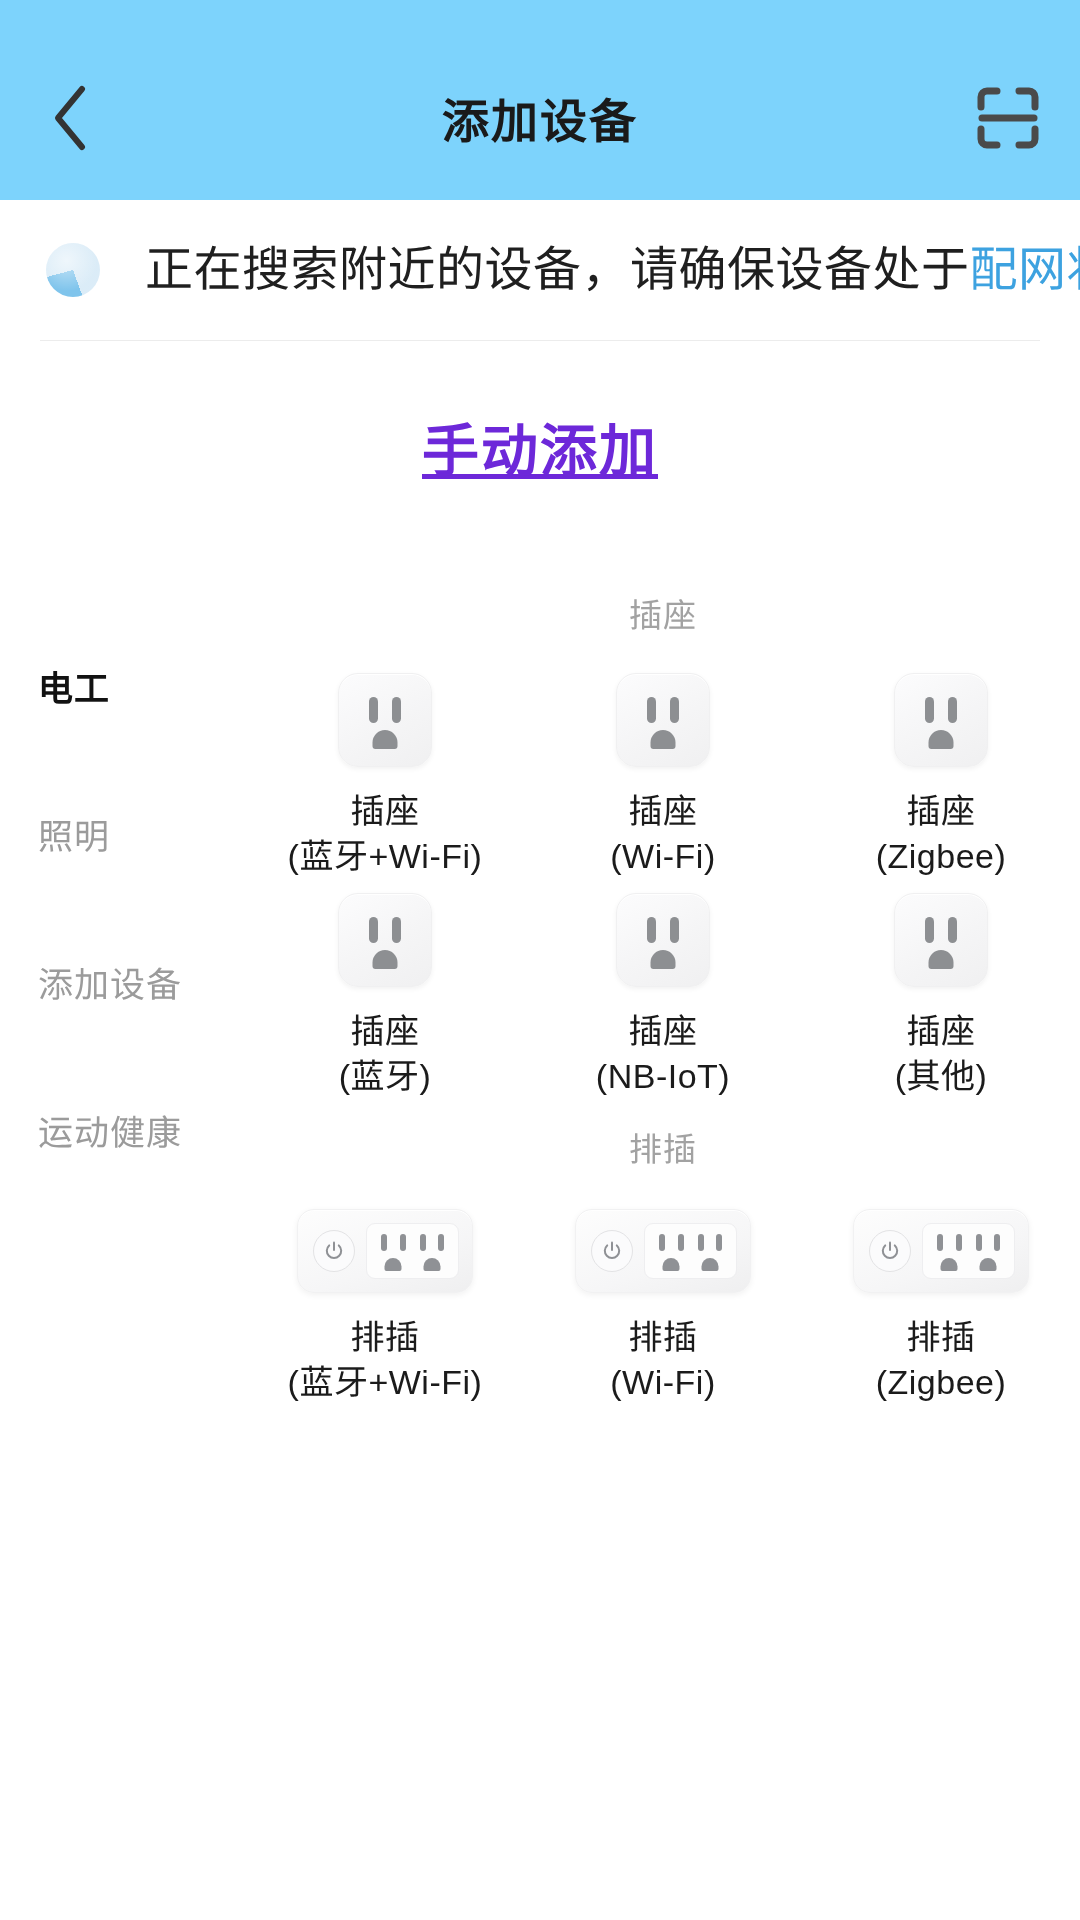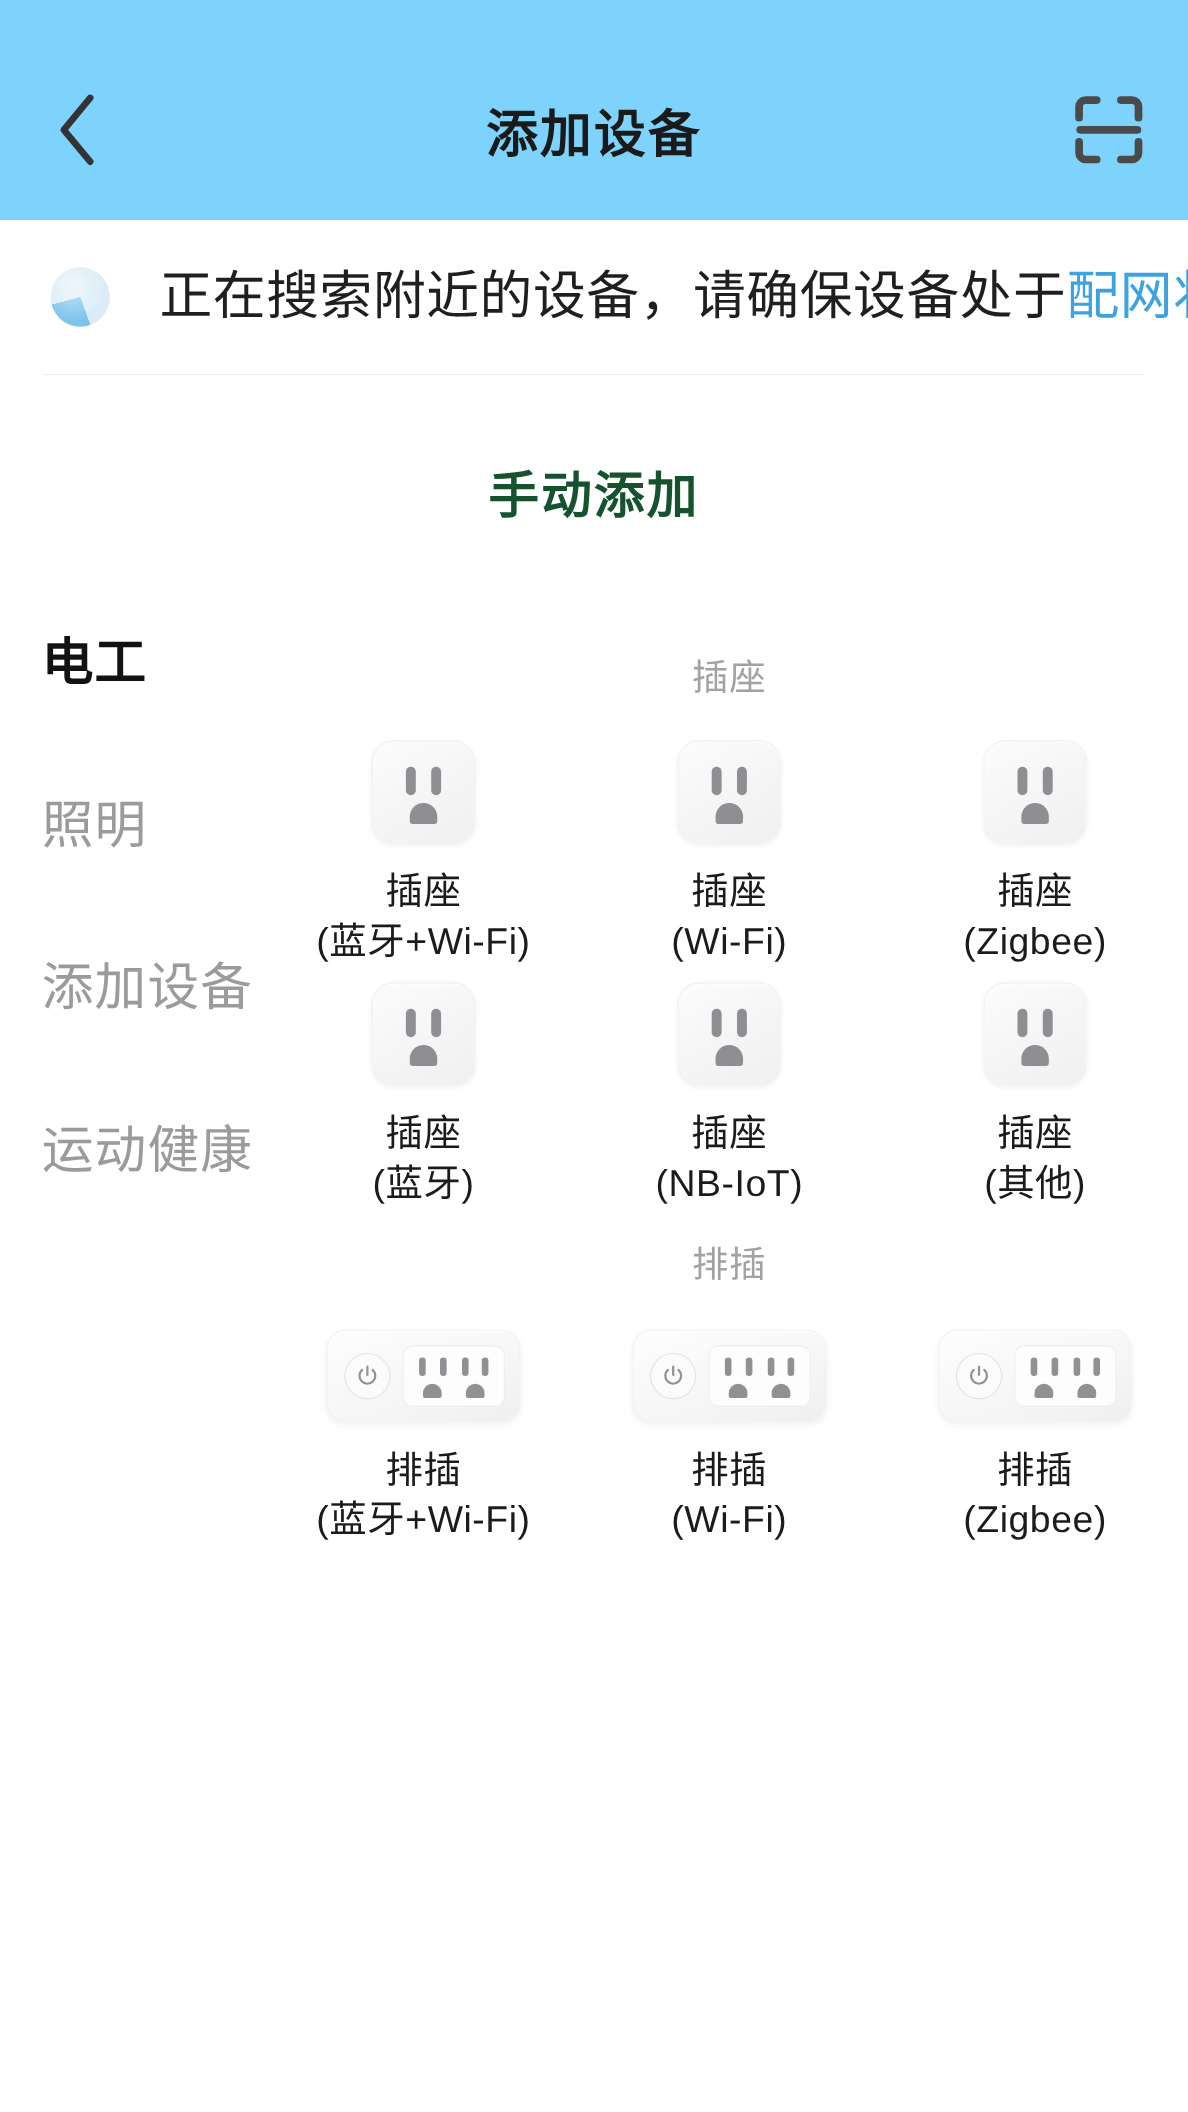--- a/index.html
+++ b/index.html
@@ -115,47 +115,48 @@
     background: #ececec;
     flex: 0 0 1px;
   }
 
   .manual-add {
     flex: 0 0 210px;
     height: 210px;
     display: flex;
     align-items: center;
     justify-content: center;
-    font-size: 46px;
+    font-size: 57px;
     font-weight: 700;
-    color: #14532d;
+    color: #6d28d9;
     letter-spacing: 2px;
+    text-decoration: underline;
   }
 
   
   .body {
     flex: 1 1 auto;
     display: flex;
     min-height: 0;
     overflow: hidden;
   }
 
   .sidebar {
     flex: 0 0 246px;
     padding-top: 12px;
     display: flex;
     flex-direction: column;
   }
 
   .side-item {
     height: 148px;
     display: flex;
-    align-items: flex-start;
+    align-items: flex-end;
     padding-left: 38px;
-    font-size: 47px;
+    font-size: 35px;
     color: #9b9b9b;
     letter-spacing: 1px;
     cursor: pointer;
     white-space: nowrap;
   }
   .side-item.active {
     color: #121212;
     font-weight: 700;
   }
 

